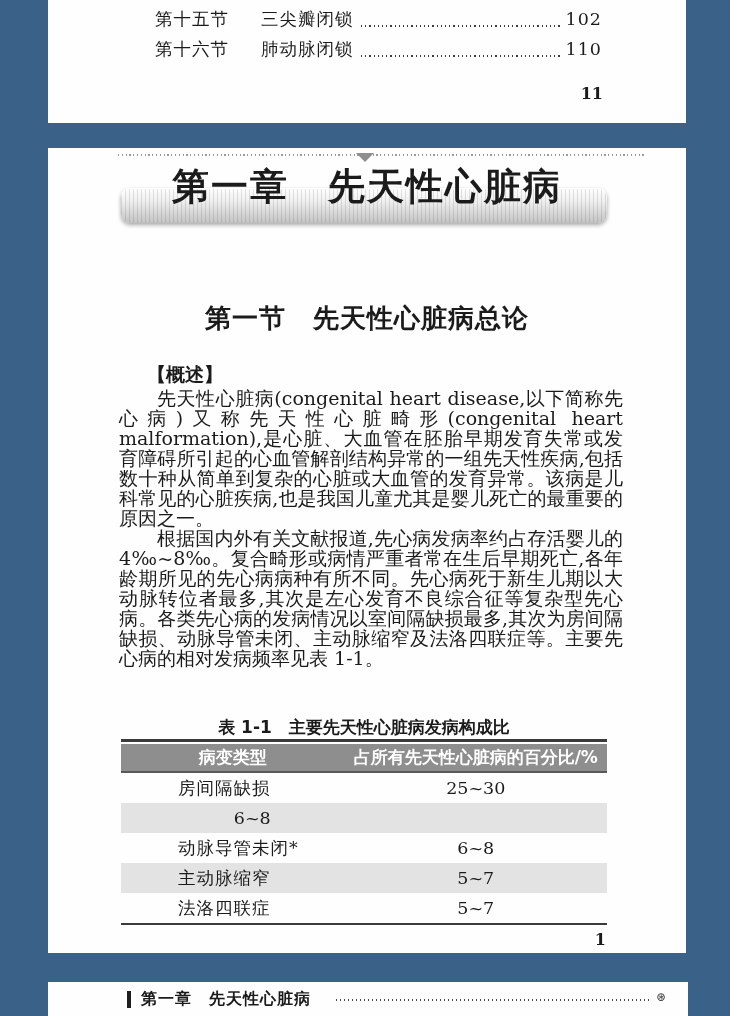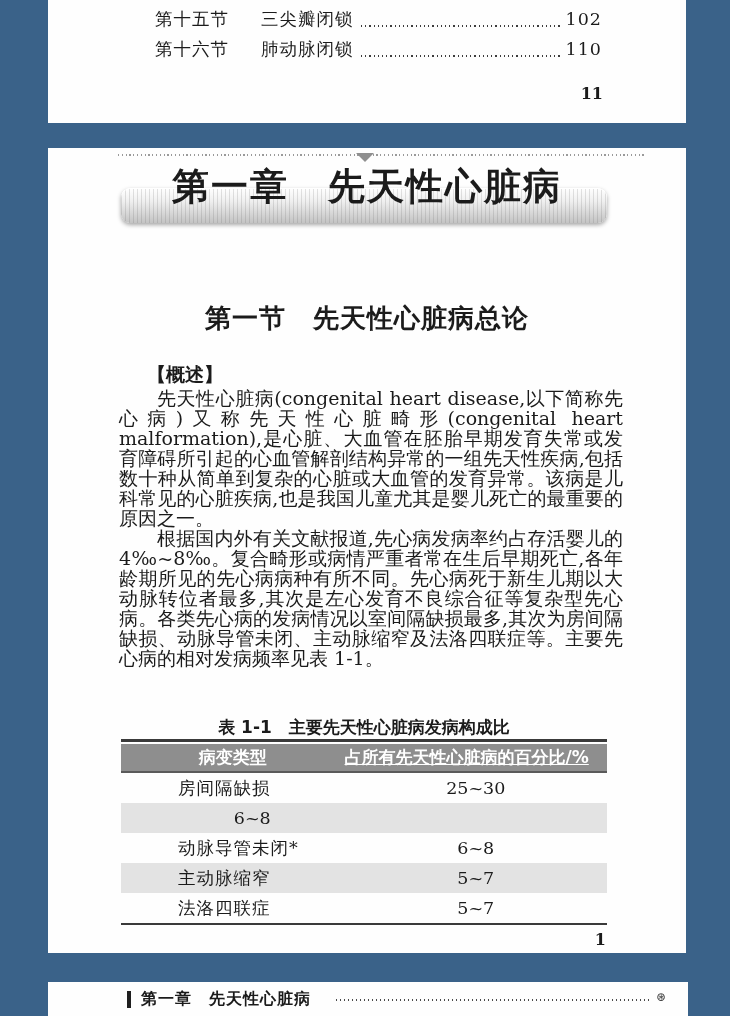--- a/index.html
+++ b/index.html
@@ -43,21 +43,21 @@
     font-size:19px;line-height:20px;text-align:justify;}
   .bodytext p{margin:0;text-indent:2em;}
   .table-title{position:absolute;top:568px;left:73px;width:486px;text-align:center;
     font-family:"DejaVu Sans","Liberation Sans",sans-serif;font-weight:bold;font-size:17px;}
   .datatable{position:absolute;top:591px;left:73px;width:486px;
     border-top:3px solid #3a3a3a;border-bottom:2px solid #3a3a3a;font-size:17.5px;}
   .thead{display:flex;margin-top:2px;height:27px;align-items:center;
     background:#8e8e8e;color:#ffffff;border-bottom:2px solid #5a5a5a;
     font-family:"DejaVu Sans","Liberation Sans",sans-serif;font-weight:bold;font-size:17px;}
   .th1{width:46%;text-align:center;}
-  .th2{width:54%;text-align:left;text-decoration:underline;}
+  .th2{width:54%;text-align:center;}
   .trow{display:flex;height:30px;align-items:center;background:#fefefe;}
   .trow.alt{background:#e3e3e3;}
   .td1{width:46%;padding-left:57px;box-sizing:border-box;letter-spacing:1px;}
   .td2{width:54%;text-align:center;}
   .folio-main{position:absolute;top:782px;right:80px;font-size:16px;font-weight:bold;}
 
   
   .runhead-bar{position:absolute;left:79px;top:9px;width:4px;height:17px;background:#1f1f1f;}
   .runhead-text{position:absolute;left:93px;top:7px;
     font-family:"DejaVu Sans","Liberation Sans",sans-serif;font-weight:bold;font-size:16px;letter-spacing:1px;}

